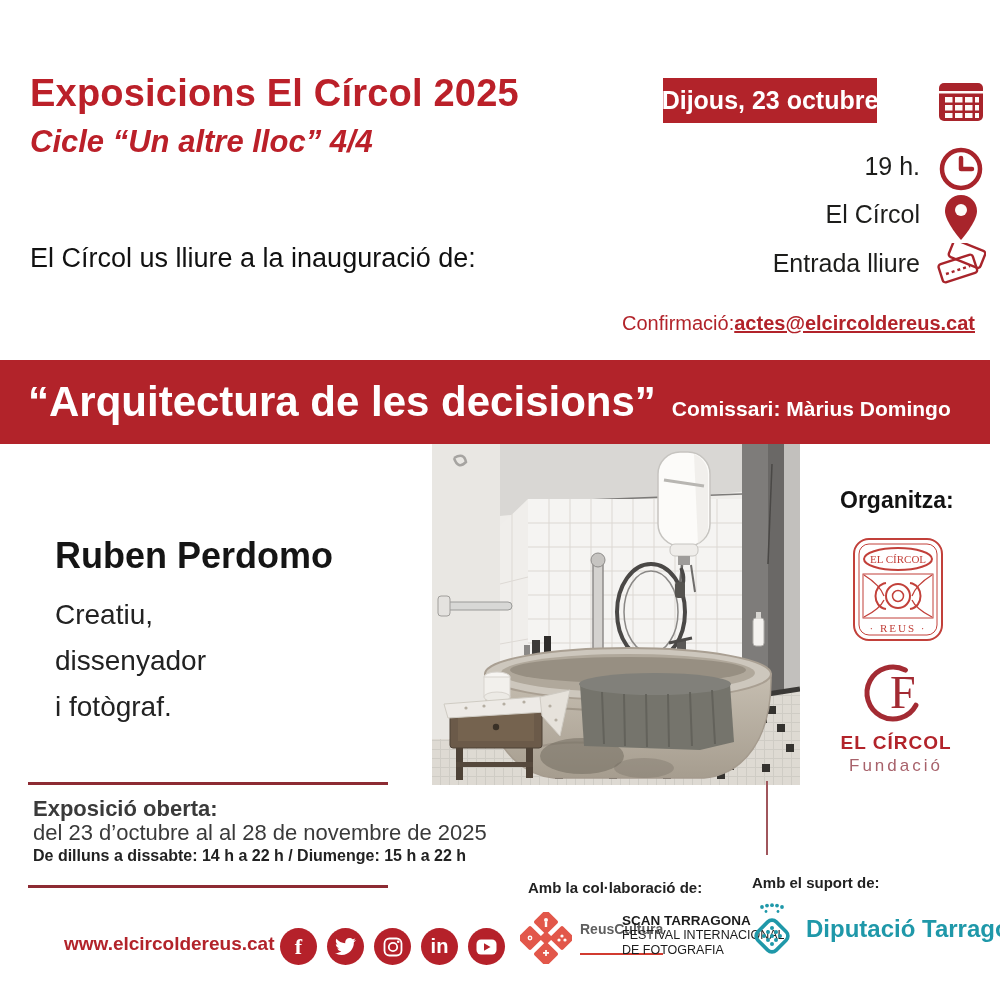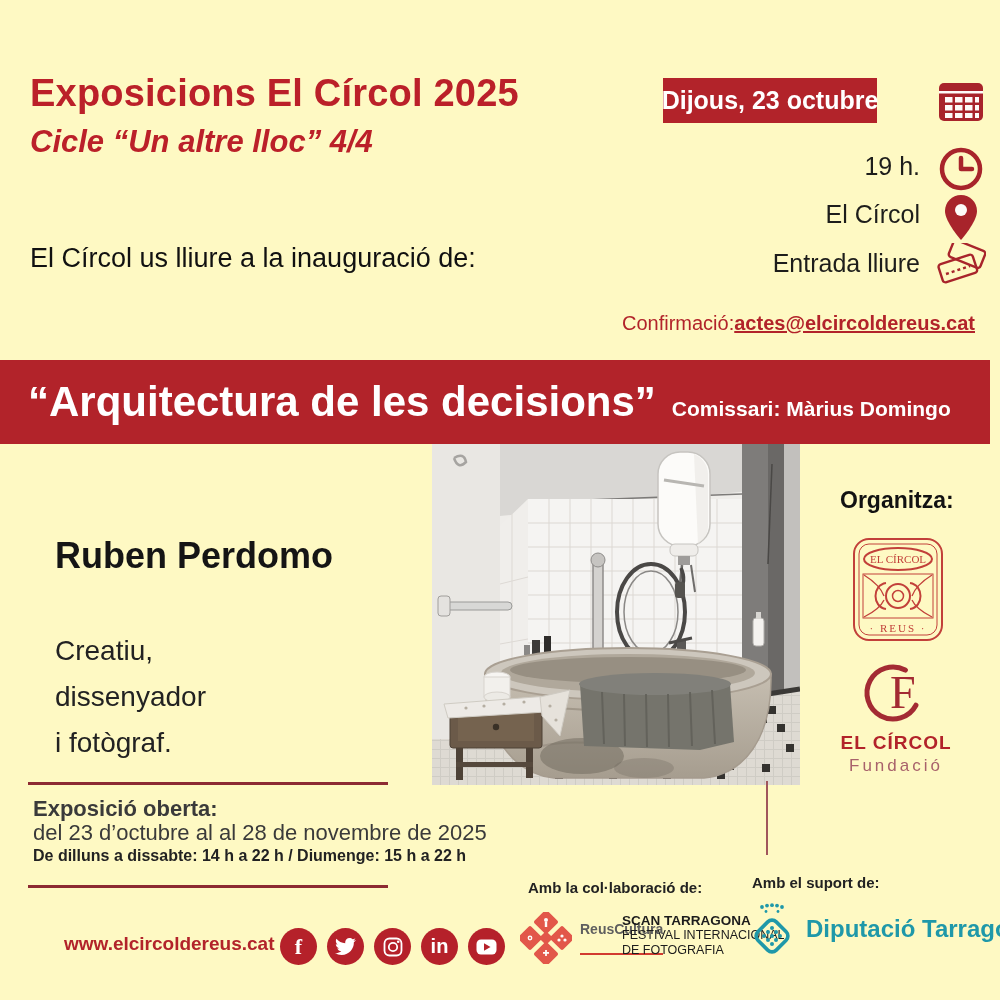--- a/index.html
+++ b/index.html
@@ -1,16 +1,16 @@
 <!DOCTYPE html>
 <html><head>
 <meta charset="utf-8">
 <style>
   html,body{margin:0;padding:0;background:#e8e8e8;}
-  .poster{position:relative;width:1000px;height:1000px;background:#fef9c3;overflow:hidden;
+  .poster{position:relative;width:1000px;height:1000px;background:#ffffff;overflow:hidden;
           font-family:"Liberation Sans",sans-serif;color:#1d1d1b;}
   .abs{position:absolute;}
 
   
   .title{left:30px;top:72px;font-size:38px;font-weight:800;color:#bb2029;letter-spacing:.2px;}
   .subtitle{left:30px;top:124px;font-size:31px;font-weight:800;font-style:italic;color:#bb2029;}
   .date-badge{left:663px;top:78px;width:214px;height:45px;background:#b2232a;color:#fff;
               font-size:25px;font-weight:800;display:flex;align-items:center;justify-content:center;white-space:nowrap;}
   .side-text{right:80px;font-size:25px;color:#1d1d1b;text-align:right;white-space:nowrap;}
   .icon-slot{left:936px;width:50px;display:flex;justify-content:center;}
@@ -19,21 +19,21 @@
   .confirm .email{font-weight:800;text-decoration:underline;}
 
   
   .banner{left:0;top:360px;width:990px;height:84px;background:#b2232a;color:#fff;
           display:flex;align-items:baseline;padding-left:28px;box-sizing:border-box;}
   .banner-title{font-size:42px;font-weight:800;line-height:84px;}
   .banner-curator{font-size:21px;font-weight:600;margin-left:16px;}
 
   
   .artist-name{left:55px;top:535px;font-size:36px;font-weight:800;color:#151515;}
-  .artist-roles{left:55px;top:592px;font-size:28px;line-height:46px;color:#222;margin-top:36px;}
+  .artist-roles{left:55px;top:592px;font-size:28px;line-height:46px;color:#222;}
 
   
   .photo{left:432px;top:444px;width:368px;height:341px;}
 
   
   .organitza{left:840px;top:487px;font-size:23px;font-weight:700;color:#121212;}
   .circol-logo{left:852px;top:537px;}
   .fundacio{left:840px;top:660px;width:112px;text-align:center;color:#a32b33;}
   .fundacio .l1{font-size:19px;font-weight:600;letter-spacing:1px;margin-top:2px;color:#b2232a;}
   .fundacio .l2{font-size:17px;letter-spacing:3px;color:#a8626b;margin-top:2px;}

